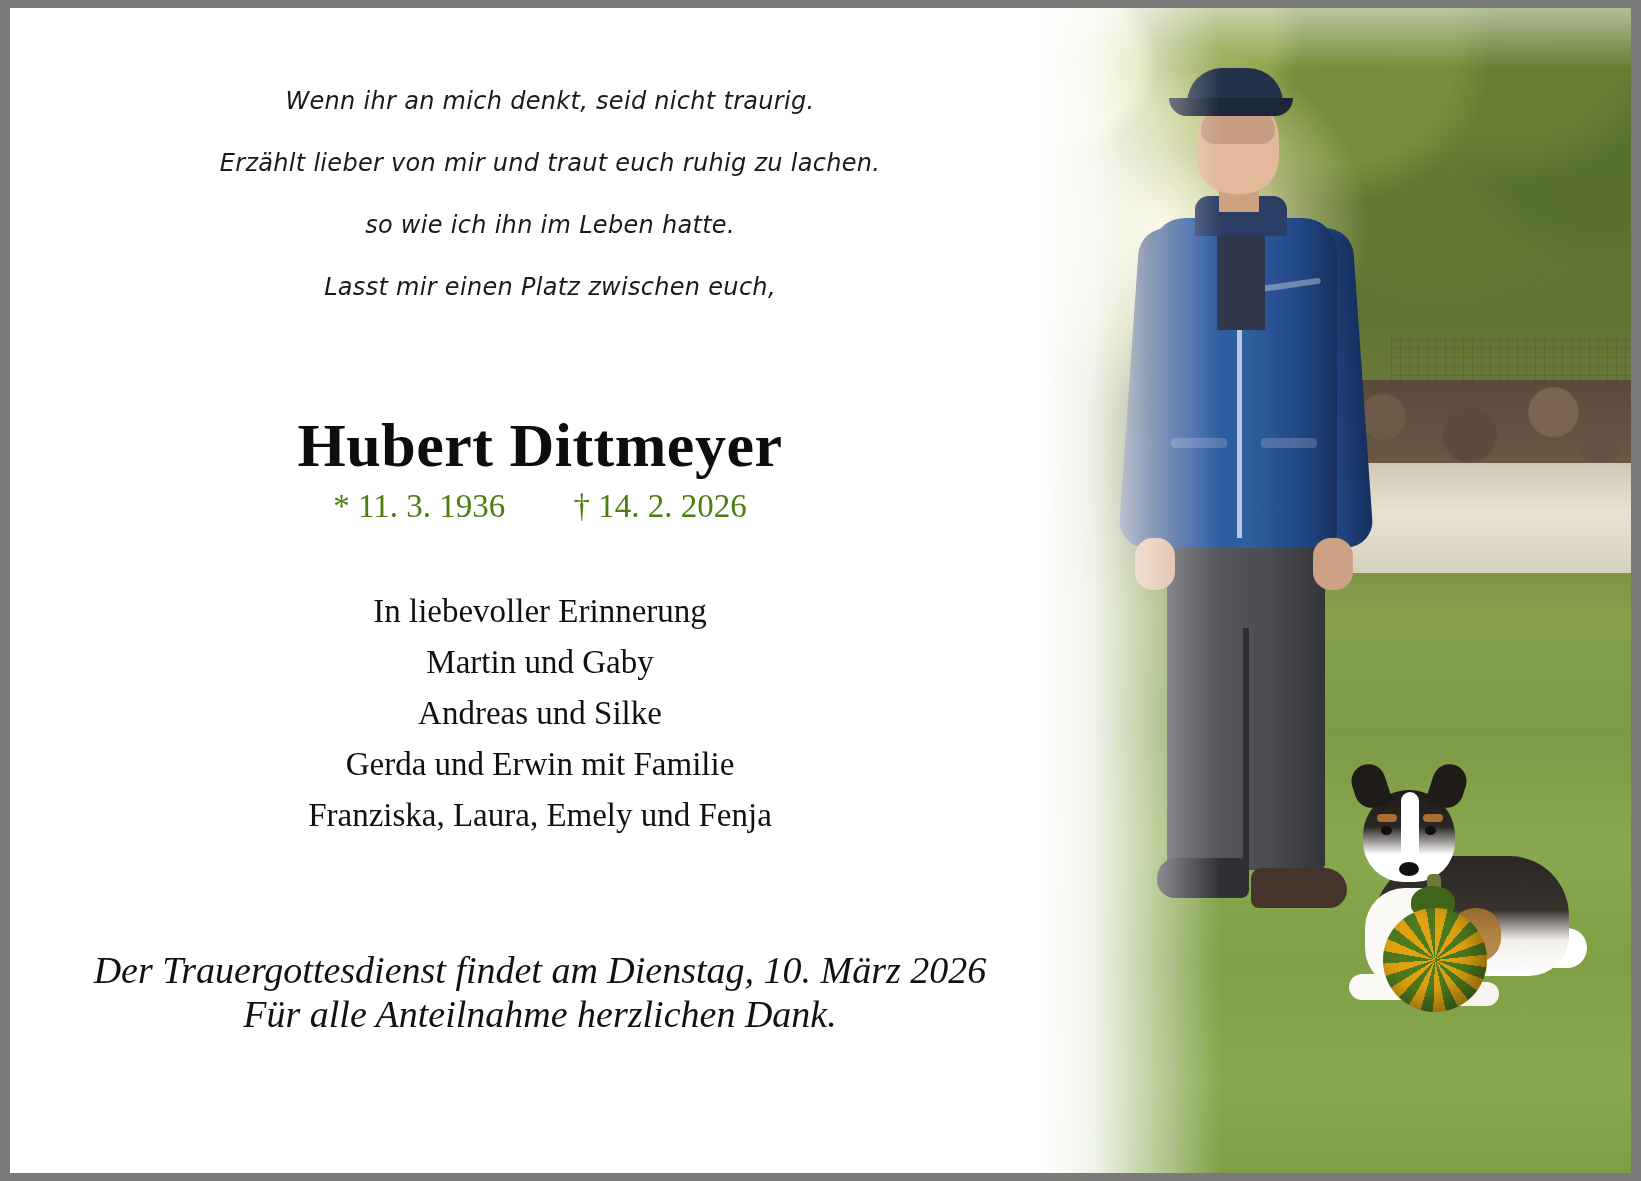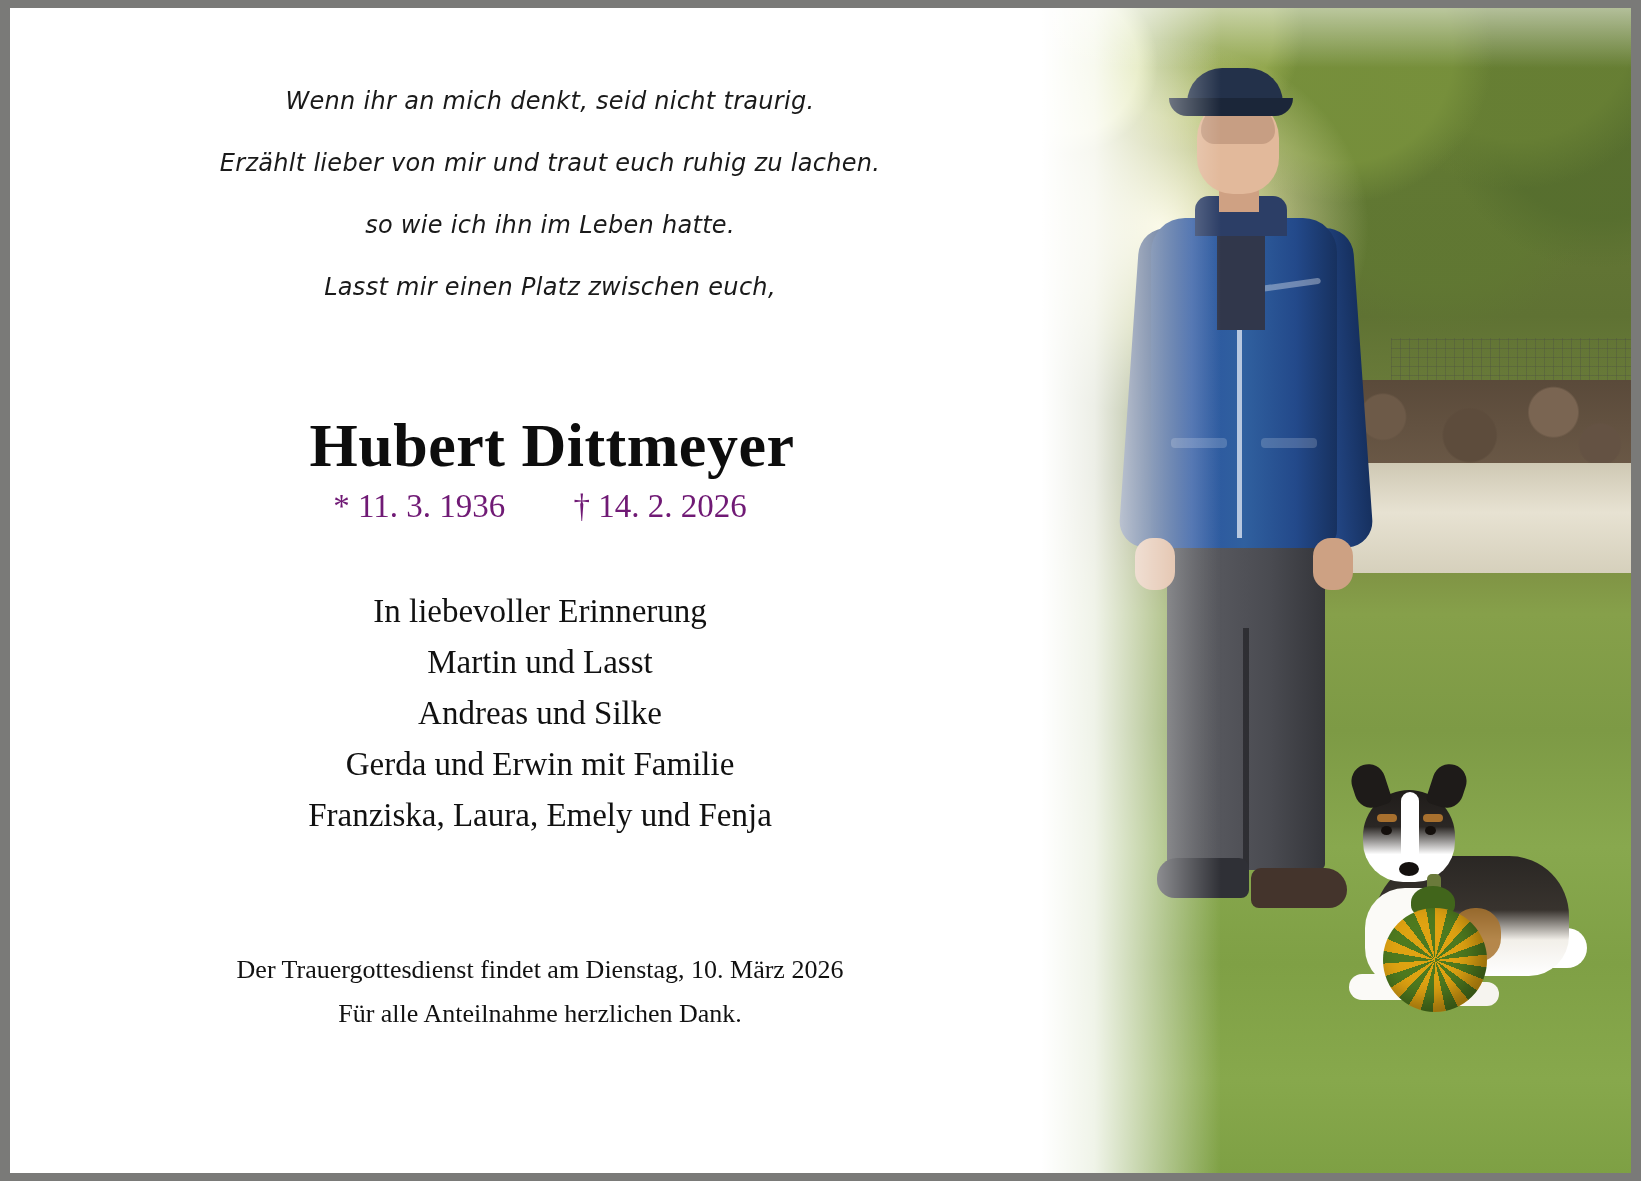--- a/index.html
+++ b/index.html
@@ -52,52 +52,52 @@
   .name {
     position: absolute;
     left: 0;
     top: 402px;
     width: 1060px;
     font-family: "Liberation Serif", serif;
     font-weight: bold;
     font-size: 62px;
     letter-spacing: 0.5px;
     color: #0d0d0d;
-    margin-left: 12px;
   }
 
   .dates {
     position: absolute;
     left: 0;
     top: 480px;
     width: 1060px;
     font-size: 33px;
-    color: #701a75;
+    color: #4d7c0f;
     font-family: Liberation Serif, serif;
   }
   .dates .birth { margin-right: 60px; }
 
   .memory {
     position: absolute;
     left: 0;
     top: 578px;
     width: 1060px;
     font-size: 33px;
     line-height: 51px;
     color: #111111;
   }
 
   .service {
     position: absolute;
     left: 0;
     top: 940px;
     width: 1060px;
-    font-size: 26px;
+    font-size: 38px;
     line-height: 44px;
     color: #111111;
+    font-style: italic;
   }
 
   
   .photo {
     position: absolute;
     right: 0;
     top: 0;
     width: 640px;
     height: 100%;
     overflow: hidden;
@@ -380,21 +380,21 @@
 
     <div class="name">Hubert Dittmeyer</div>
 
     <div class="dates">
       <span class="birth">* 11. 3. 1936</span>
       <span class="death">† 14. 2. 2026</span>
     </div>
 
     <div class="memory">
       <div>In liebevoller Erinnerung</div>
-      <div>Martin und Lasst</div>
+      <div>Martin und Gaby</div>
       <div>Andreas und Silke</div>
       <div>Gerda und Erwin mit Familie</div>
       <div>Franziska, Laura, Emely und Fenja</div>
     </div>
 
     <div class="service">
       <div>Der Trauergottesdienst findet am Dienstag, 10. März 2026</div>
       <div>Für alle Anteilnahme herzlichen Dank.</div>
     </div>
 

